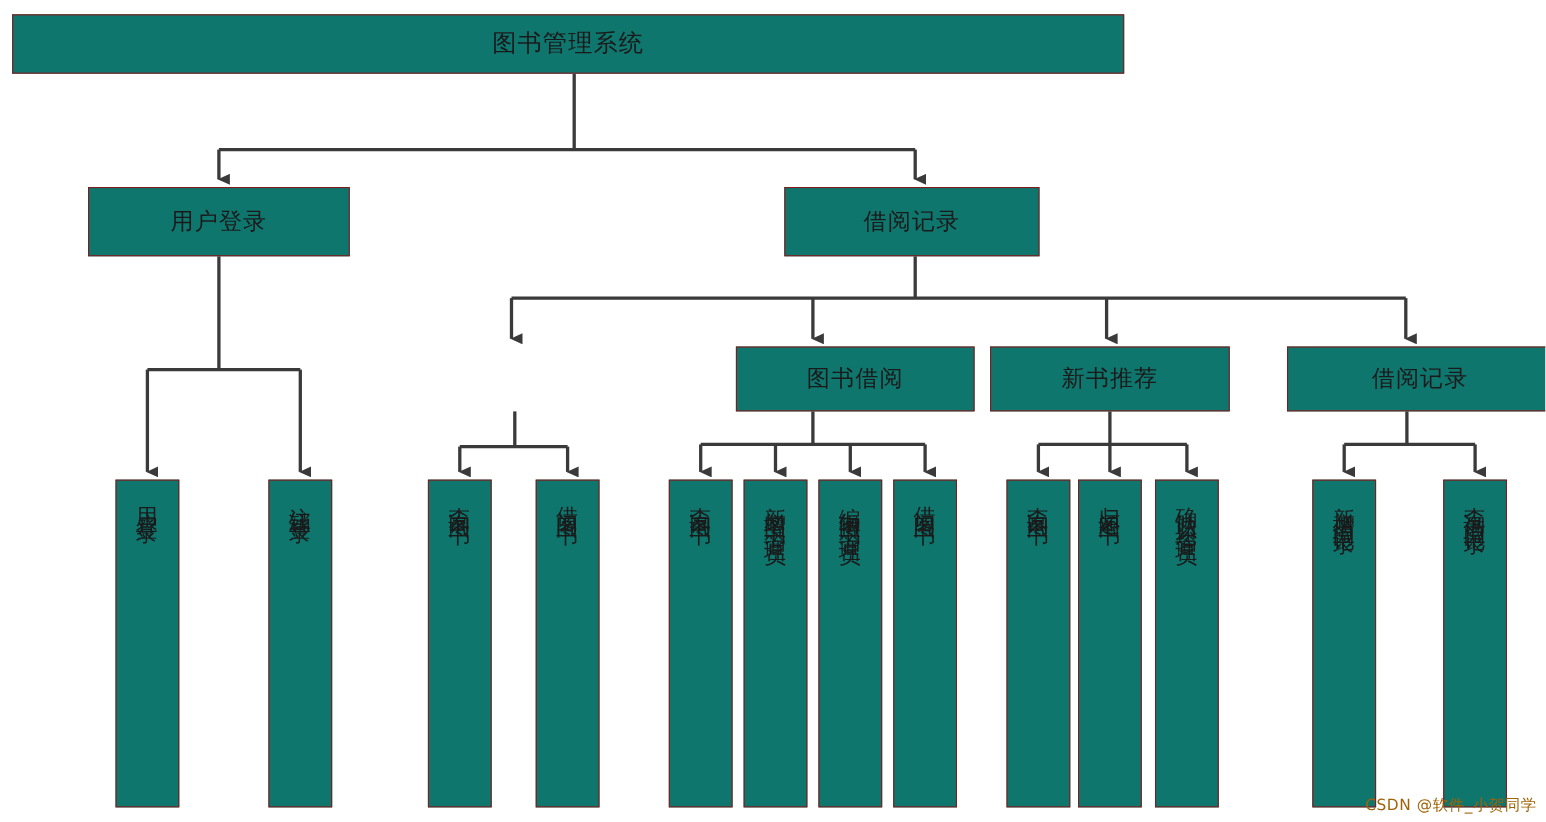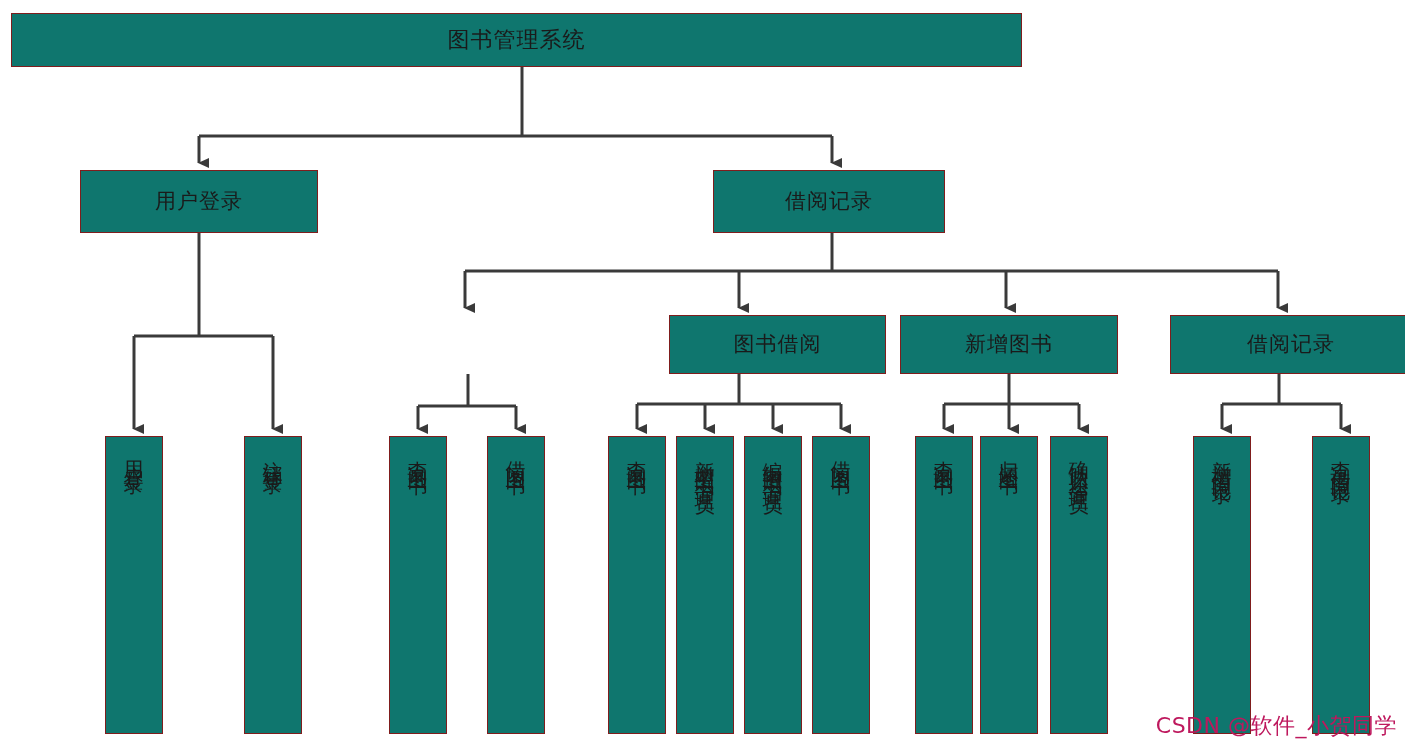--- a/index.html
+++ b/index.html
@@ -56,22 +56,22 @@
     -webkit-writing-mode: vertical-rl;
     letter-spacing: 5px;
     line-height: 1;
     white-space: nowrap;
     display: block;
   }
   #watermark {
     position: absolute;
     right: 8px;
     bottom: 6px;
-    font-size: 22px;
-    color: #be185d;
+    font-size: 14px;
+    color: #a16207;
     letter-spacing: 0.5px;
     white-space: nowrap;
     user-select: none;
     margin-left: 11px;
   }
 </style>
 </head>
 <body>
 
 <div id="diagram-root">
@@ -134,21 +134,21 @@
     <span>用户登录</span>
   </div>
   <div class="node horiz" style="left:713px; top:170px; width:232px; height:63px;">
     <span>借阅记录</span>
   </div>
 
   <div class="node horiz" style="left:669px; top:315px; width:217px; height:59px;">
     <span>图书借阅</span>
   </div>
   <div class="node horiz" style="left:900px; top:315px; width:218px; height:59px;">
-    <span>新增图书</span>
+    <span>新书推荐</span>
   </div>
   <div class="node horiz" style="left:1170px; top:315px; width:242px; height:59px;">
     <span>借阅记录</span>
   </div>
 
   <div class="node leaf" style="left:105px; top:436px; width:58px; height:298px;">
     <span class="vtext">用户登录</span>
   </div>
   <div class="node leaf" style="left:244px; top:436px; width:58px; height:298px;">
     <span class="vtext">注销登录</span>

